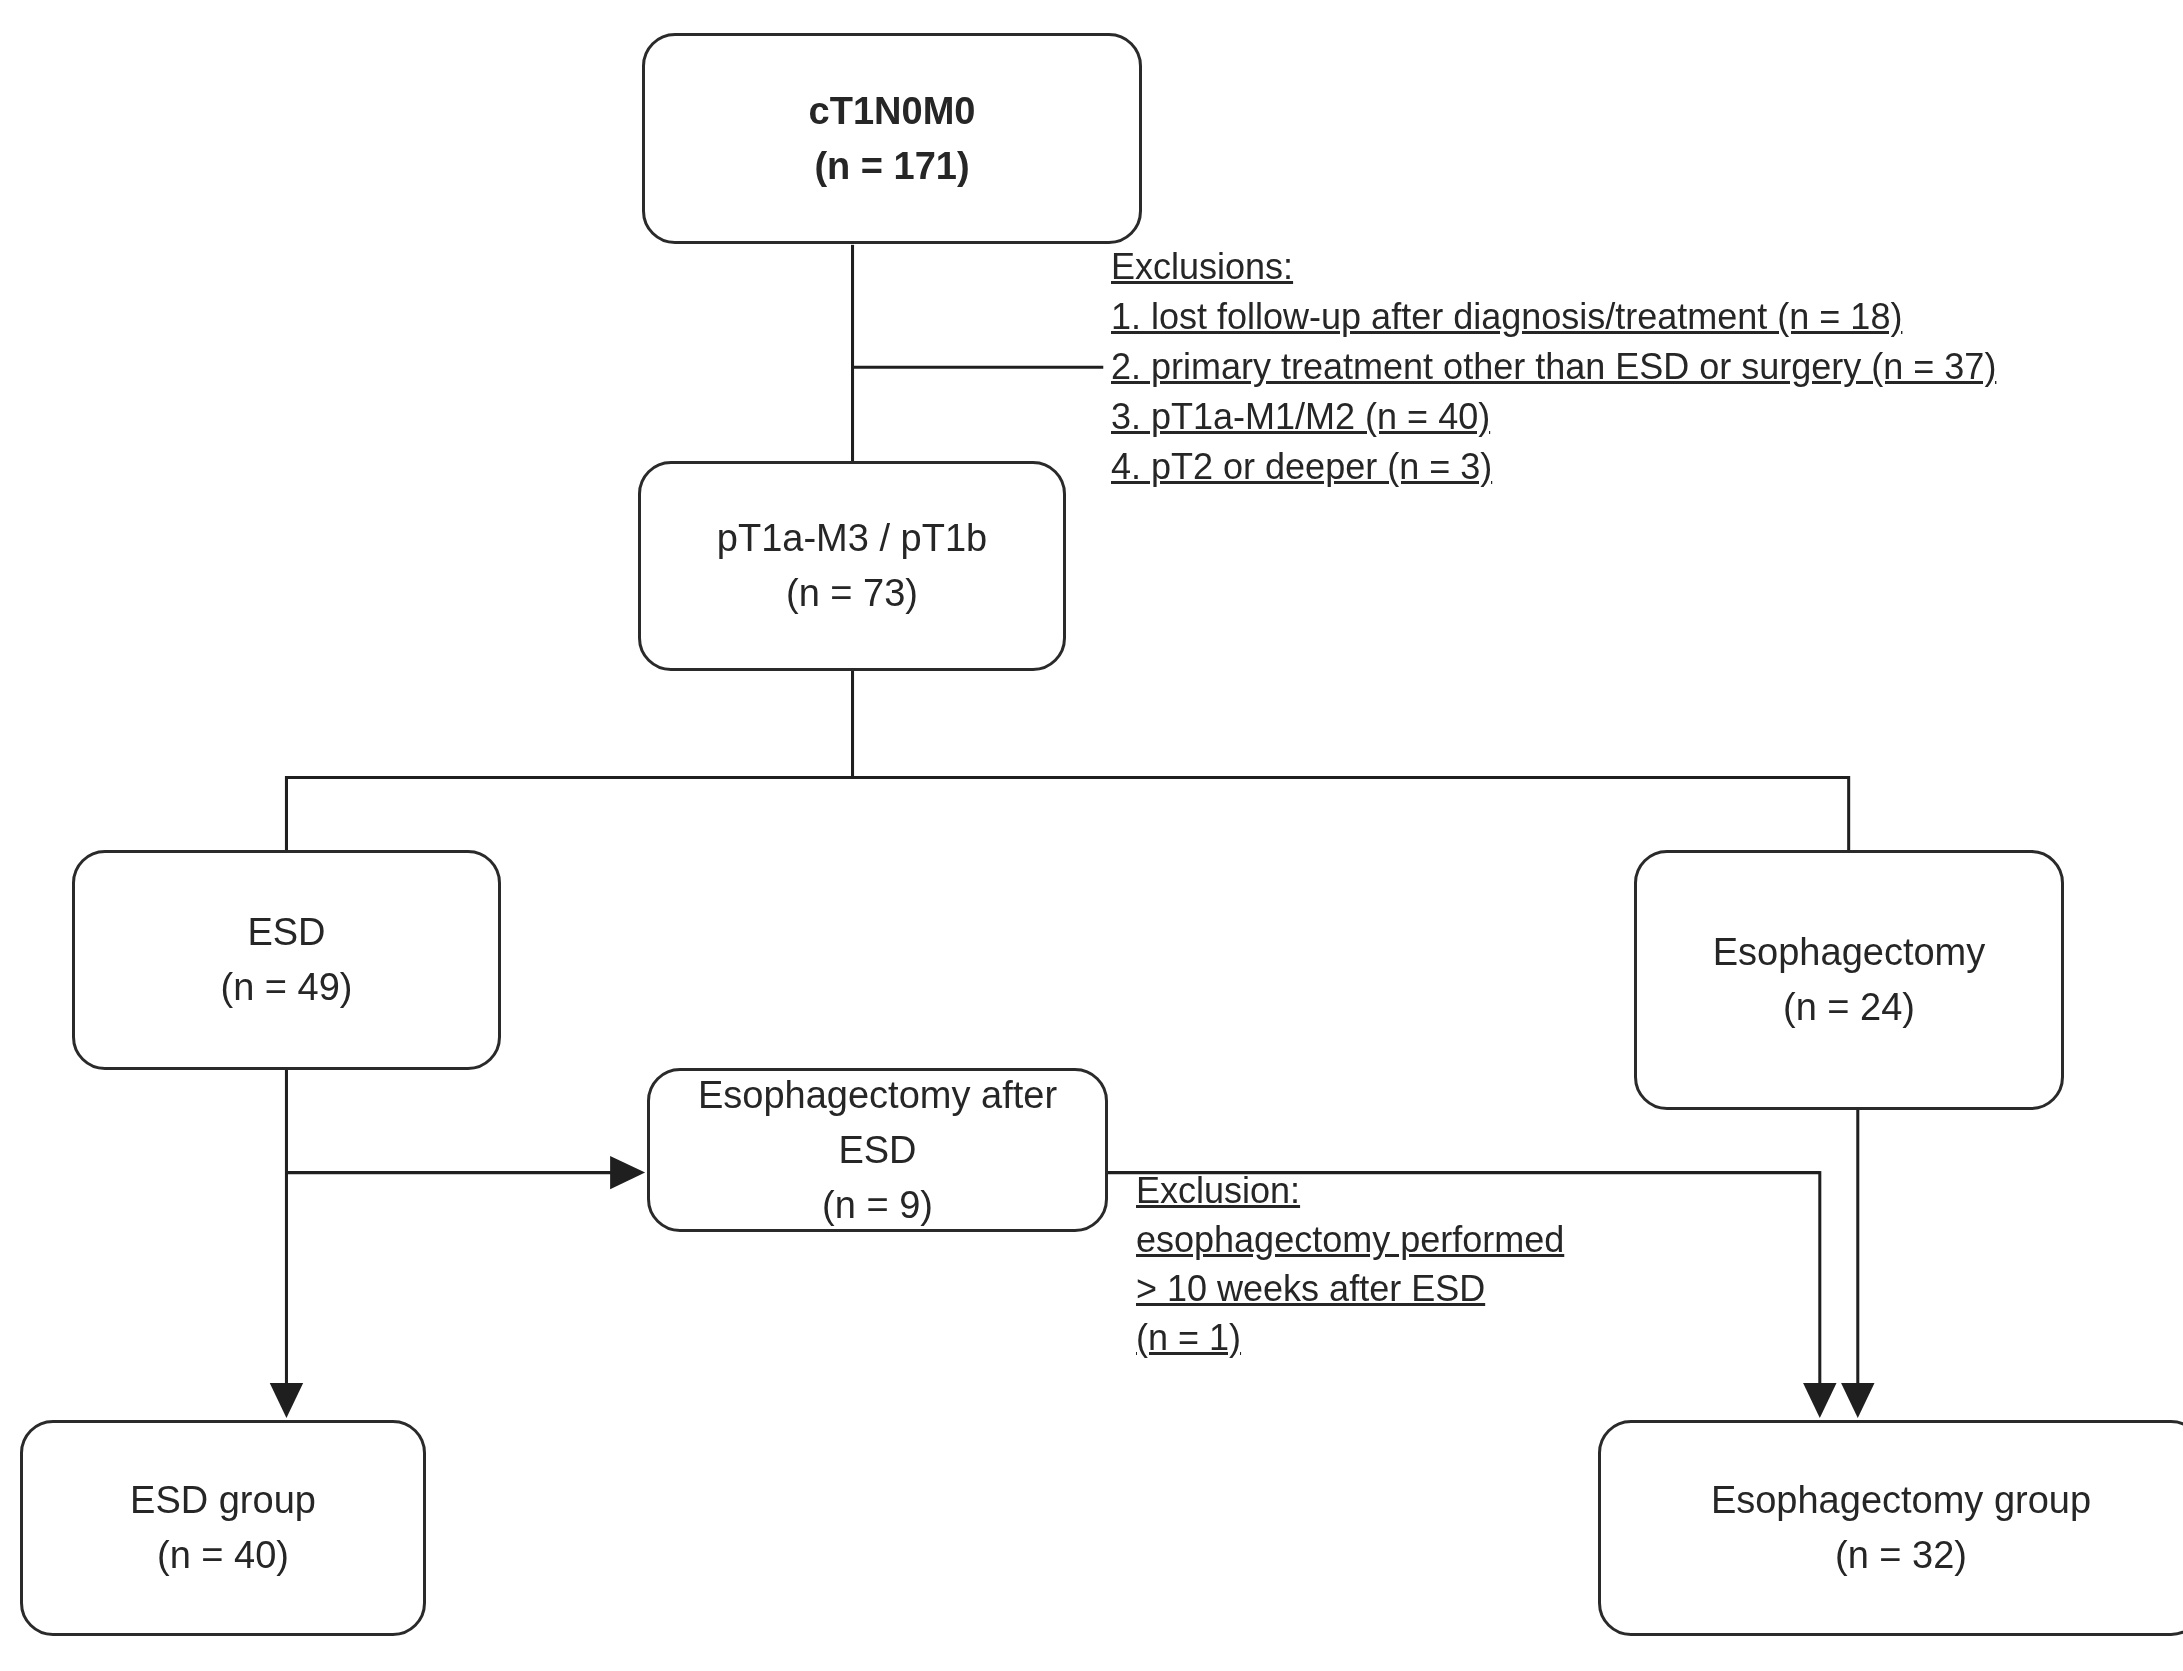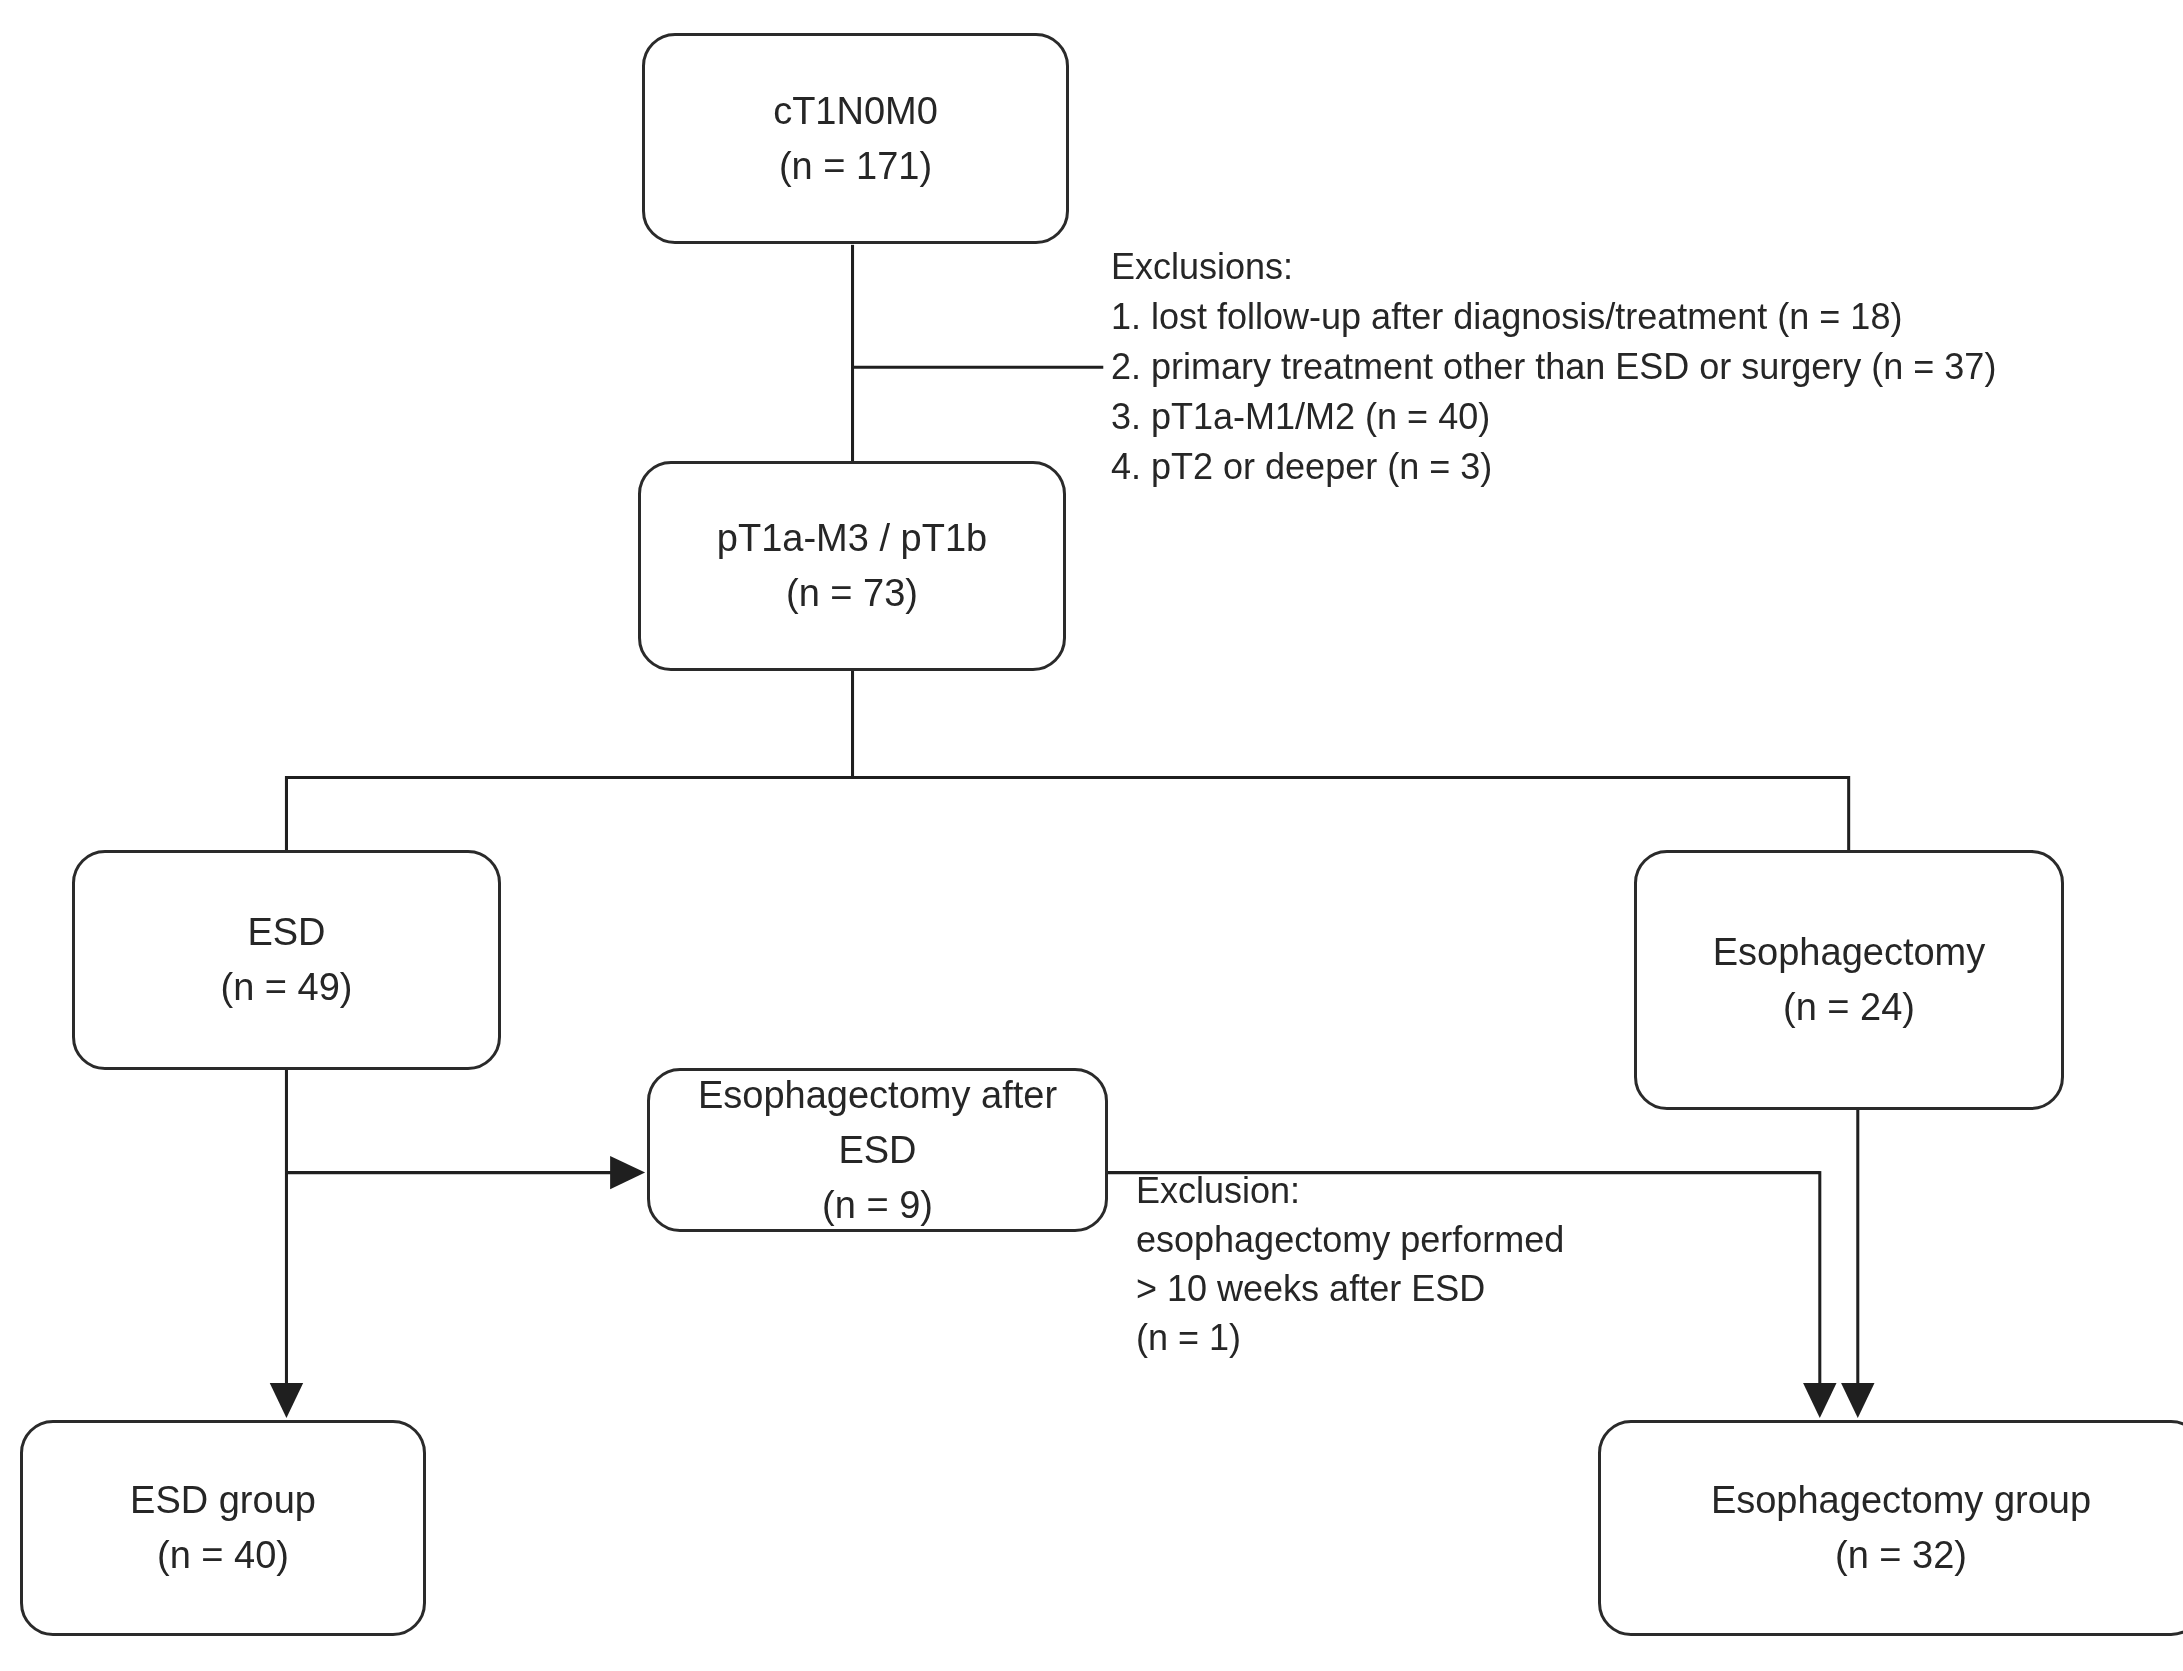--- a/index.html
+++ b/index.html
@@ -51,24 +51,25 @@
   }
   .note{
     position:absolute;
     font-size:36px;
     color:var(--text);
     text-align:left;
   }
   .note div{
     line-height:50px;
     white-space:nowrap;
+    text-decoration:underline;
   }
   #exclusion-note div{line-height:49px;}
 
-  #box-ct1n0m0            {left:642px;  top:33px;   width:427px; height:211px;}
+  #box-ct1n0m0            {left:642px;  top:33px;   width:500px; height:211px;font-weight:bold;}
   #box-pt1a-m3-pt1b       {left:638px;  top:461px;  width:428px; height:210px;}
   #box-esd                {left:72px;   top:850px; width:429px; height:220px;}
   #box-esophagectomy      {left:1634px; top:850px; width:430px; height:260px;}
   #box-after-esd          {left:647px;  top:1068px; width:461px; height:164px;}
   #box-esd-group          {left:20px;   top:1420px; width:406px; height:216px;}
   #box-esophagectomy-group{left:1598px; top:1420px; width:606px; height:216px;}
 
   #exclusions-list{left:1111px; top:242px;}
   #exclusion-note {left:1136px; top:1166px;}
 </style>

